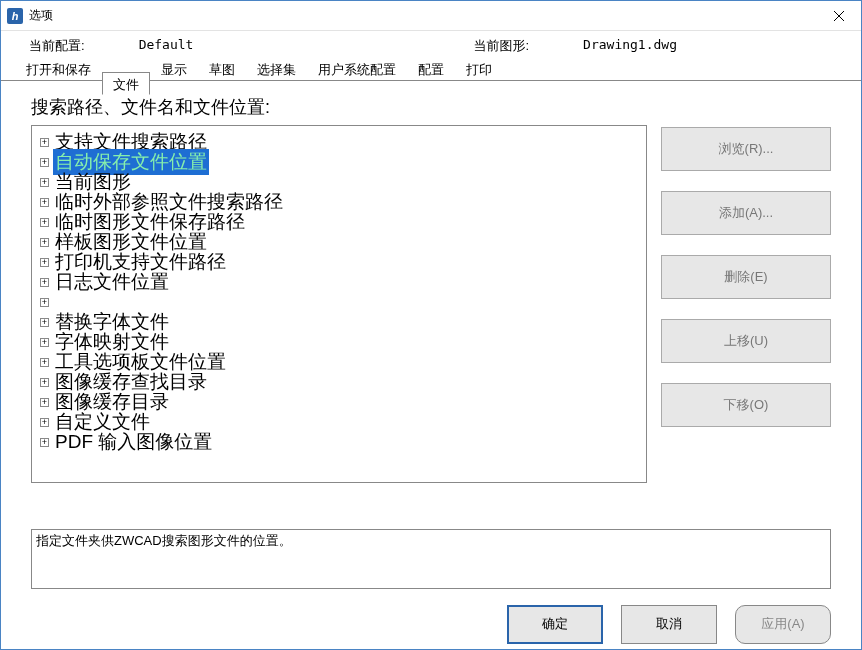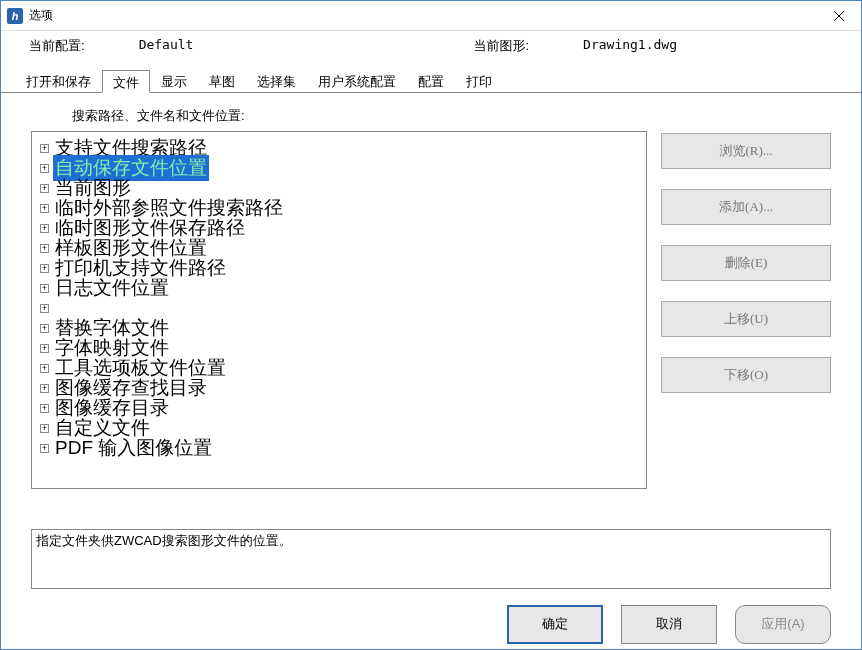--- a/index.html
+++ b/index.html
@@ -9,29 +9,29 @@
   .titlebar .appicon { width: 16px; height: 16px; background: #2a64aa; border-radius: 2px; display:flex; align-items:center; justify-content:center; }
   .titlebar .appicon span { color: #fff; font-weight: bold; font-size: 11px; font-style: italic; }
   .titlebar .title { margin-left: 6px; font-size: 12px; }
   .titlebar .spacer { flex: 1; }
   .titlebar .closebtn { width: 44px; height: 30px; display:flex; align-items:center; justify-content:center; cursor: pointer; }
   .titlebar .closebtn svg { width: 12px; height: 12px; }
   .header-row { display: flex; padding: 6px 14px 2px 28px; font-size: 13px; }
   .header-row .lbl { }
   .header-row .val { margin-left: 54px; font-family: Consolas, monospace; }
   .header-row .sep { flex: 1; }
-  .tabbar { display: flex; padding: 0 14px; border-bottom: 1px solid #888; height: 24px; margin-top: 12px; }
+  .tabbar { display: flex; padding: 0 14px; border-bottom: 1px solid #888; height: 24px; margin-top: 0; }
   .tab { padding: 3px 10px 2px 10px; font-size: 13px; cursor: pointer; background: #fff; border: 1px solid transparent; border-bottom: none; }
-  .tab.active { border: 1px solid #888; border-bottom: 1px solid #fff; position: relative; top: 1px; }
+  .tab.active { border: 1px solid #888; border-bottom: 1px solid #fff; position: relative; top: 15px; }
   .content { flex: 1; padding: 14px 30px 10px 30px; display: flex; flex-direction: column; }
-  .section-label { font-size: 13px; margin-bottom: 6px; margin-left: 41px; }
+  .section-label { font-size: 18px; margin-bottom: 6px; }
   .middle { flex: 1; display: flex; gap: 14px; }
   .treebox { flex: 1; border: 1px solid #888; background: #fff; padding: 6px 4px; overflow-y: auto; height: 358px; }
   .sidebtns { width: 170px; display: flex; flex-direction: column; gap: 20px; padding-top: 2px; }
-  .sidebtn { height: 36px; border: 1px solid #aaa; background: #e7e7e7; color: #777; font-size: 13px; display:flex; align-items:center; justify-content:center; cursor: not-allowed; font-family: Liberation Serif, serif; }
+  .sidebtn { height: 44px; border: 1px solid #aaa; background: #e7e7e7; color: #777; font-size: 13px; display:flex; align-items:center; justify-content:center; cursor: not-allowed; }
   .tree-item { display: flex; align-items: center; height: 20px; padding-left: 4px; cursor: pointer; }
   .tree-expand { width: 9px; height: 9px; border: 1px solid #888; display: flex; align-items: center; justify-content: center; margin-right: 4px; color: #000; font-size: 9px; line-height: 1; }
   .tree-text { font-size: 19px; padding: 0 2px; }
   .tree-item.selected .tree-text { background: #1e6ed3; color: #86efac; }
   .descbox { border: 1px solid #888; height: 60px; margin-top: 26px; padding: 2px 4px; font-size: 13px; }
   .footer { height: 50px; border-top: 0px; display: flex; align-items: center; justify-content: flex-end; padding-right: 30px; gap: 18px; }
   .footbtn { width: 96px; height: 39px; border: 1px solid #888; background: #e7e7e7; font-size: 13px; display:flex; align-items:center; justify-content:center; cursor: pointer; }
   .footbtn.default { border: 2px solid #2a64aa; }
   .footbtn.disabled { color: #888; cursor: not-allowed; border-radius: 10px; }
 </style>

